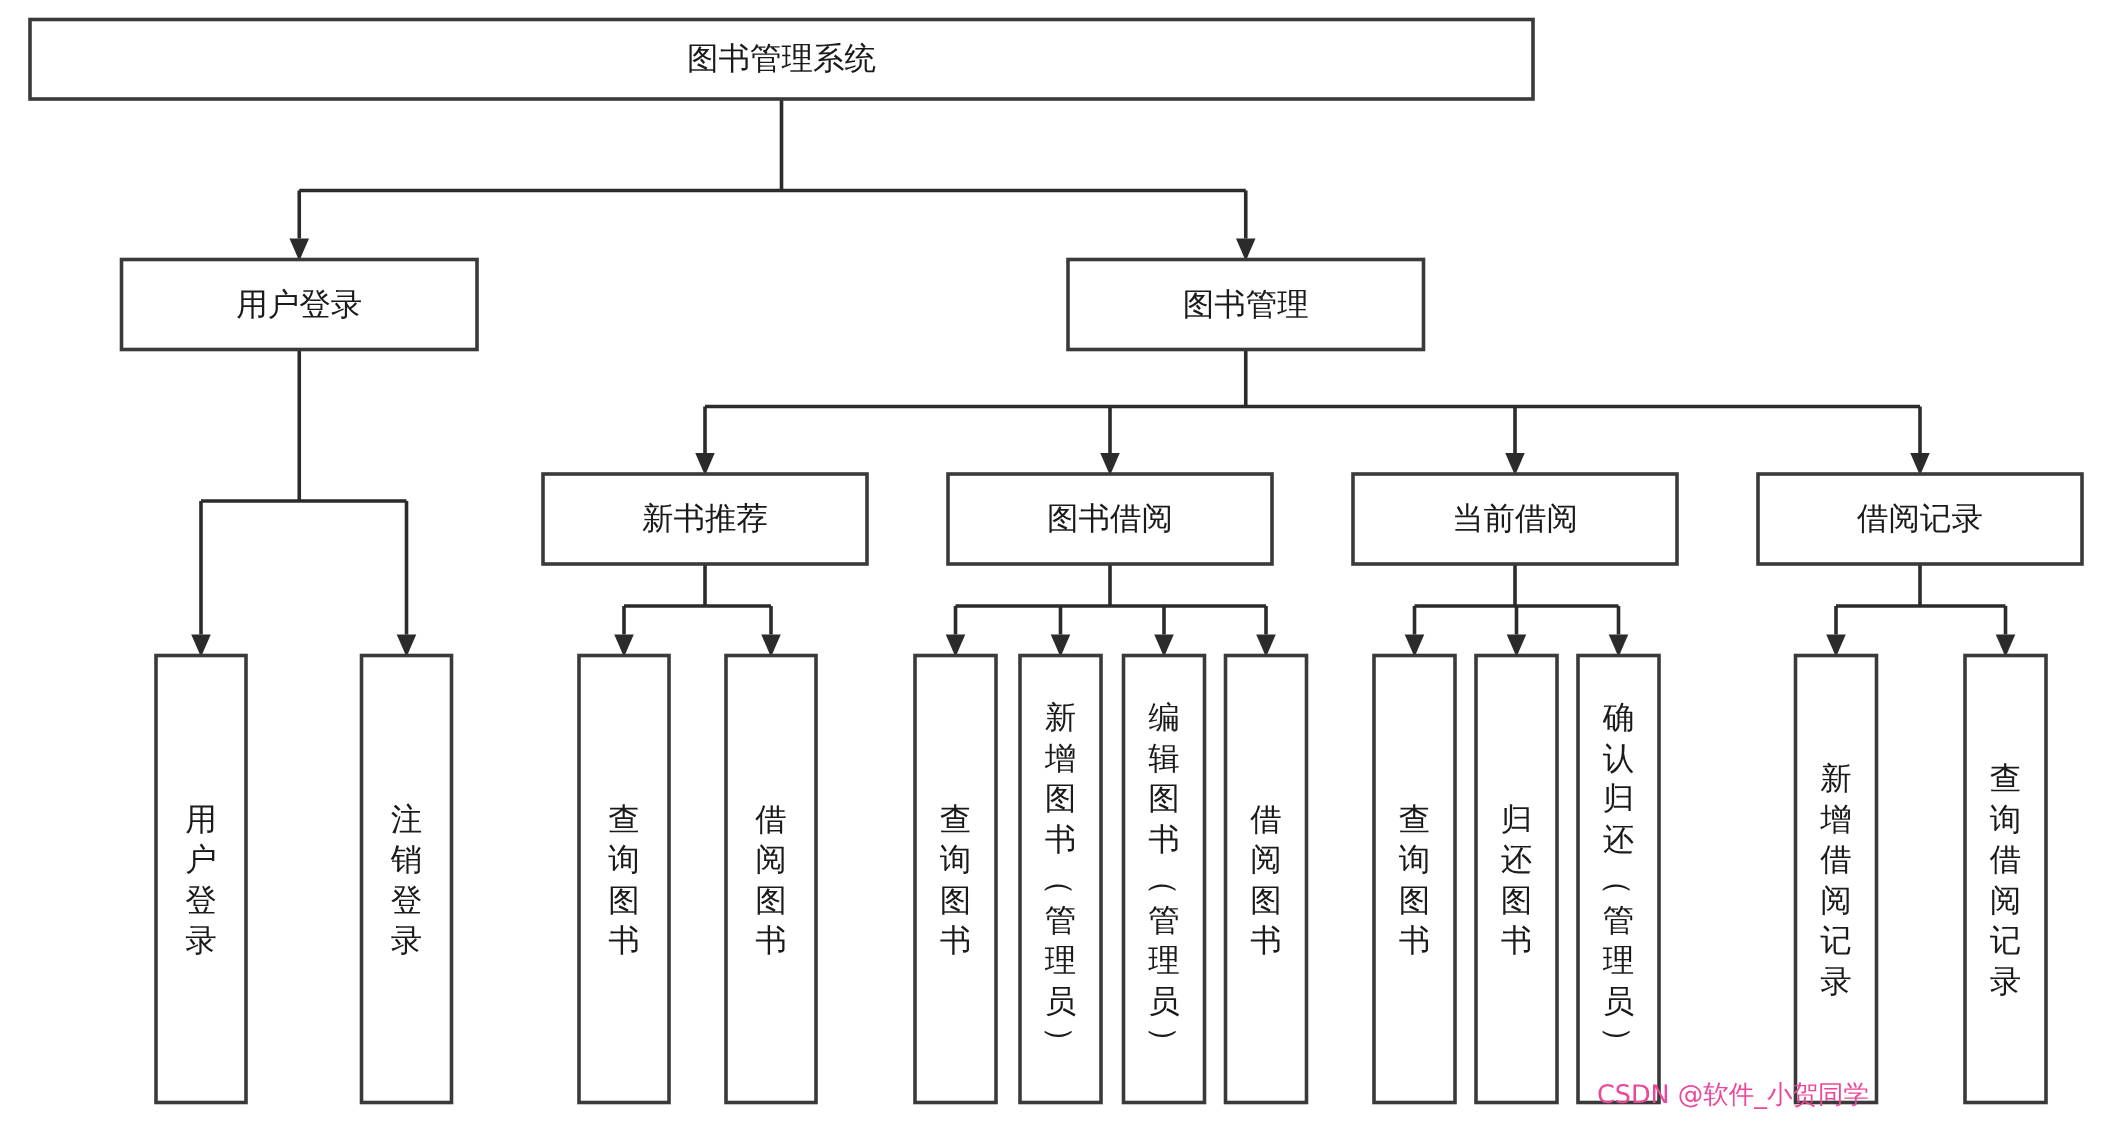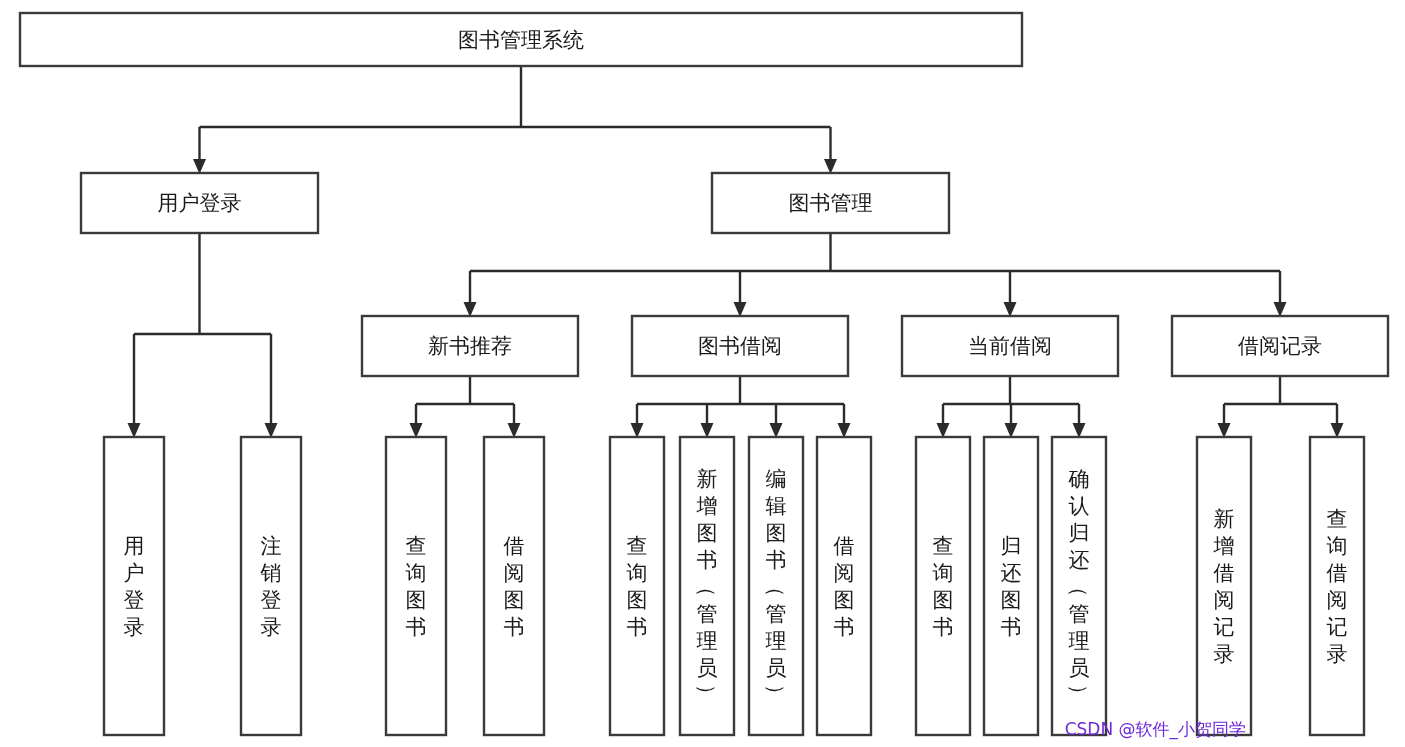--- a/index.html
+++ b/index.html
@@ -55,21 +55,21 @@
   .arrow-head {
     fill: #2b2b2b;
     stroke: none;
   }
   .watermark {
     position: absolute;
     right: 8px;
     bottom: 6px;
     font-family: "DejaVu Sans", "Liberation Sans", sans-serif;
     font-size: 17px;
-    color: #6d28d9;
+    color: #ec4899;
     white-space: nowrap;
     user-select: none;
   }
 </style>
 </head>
 <body>
 
 <div id="diagram-root">
   <svg id="diagram-svg" viewBox="0 0 1405 747">
     <defs>

